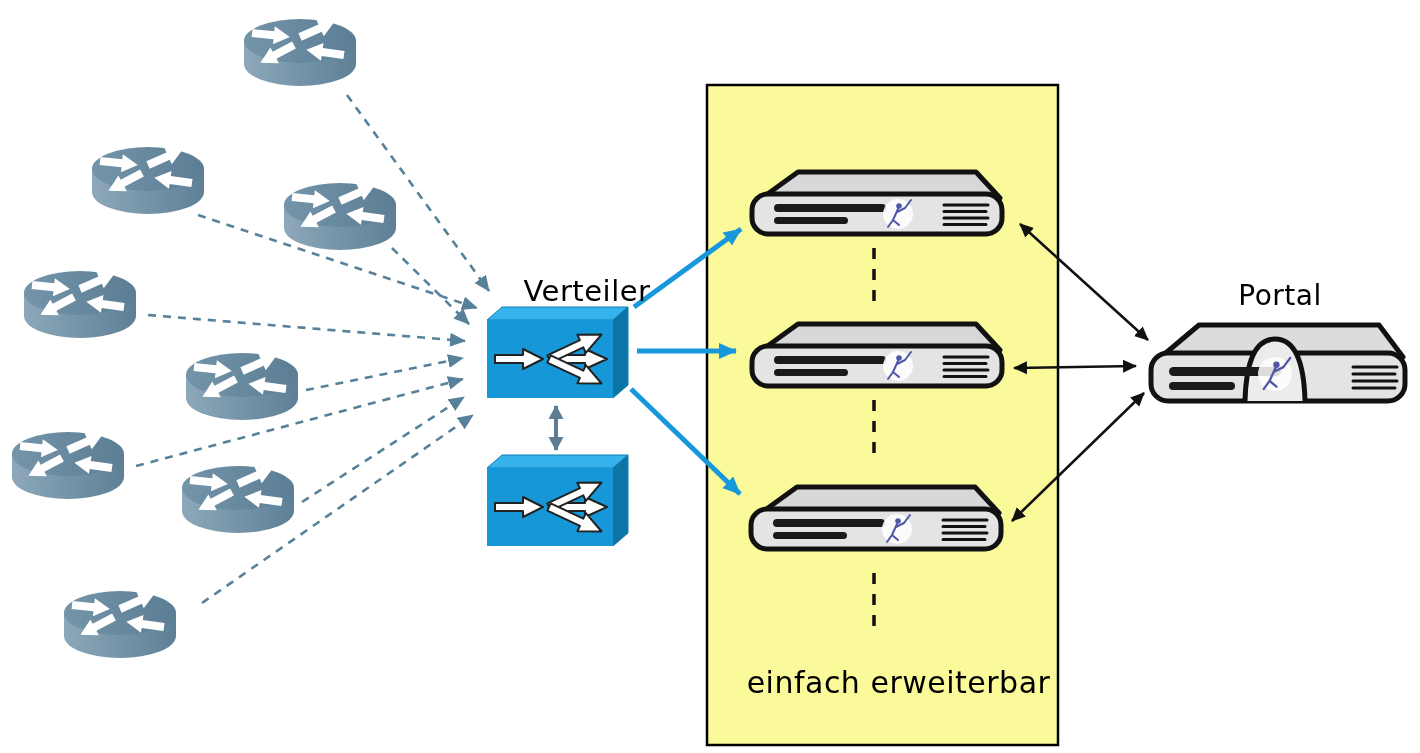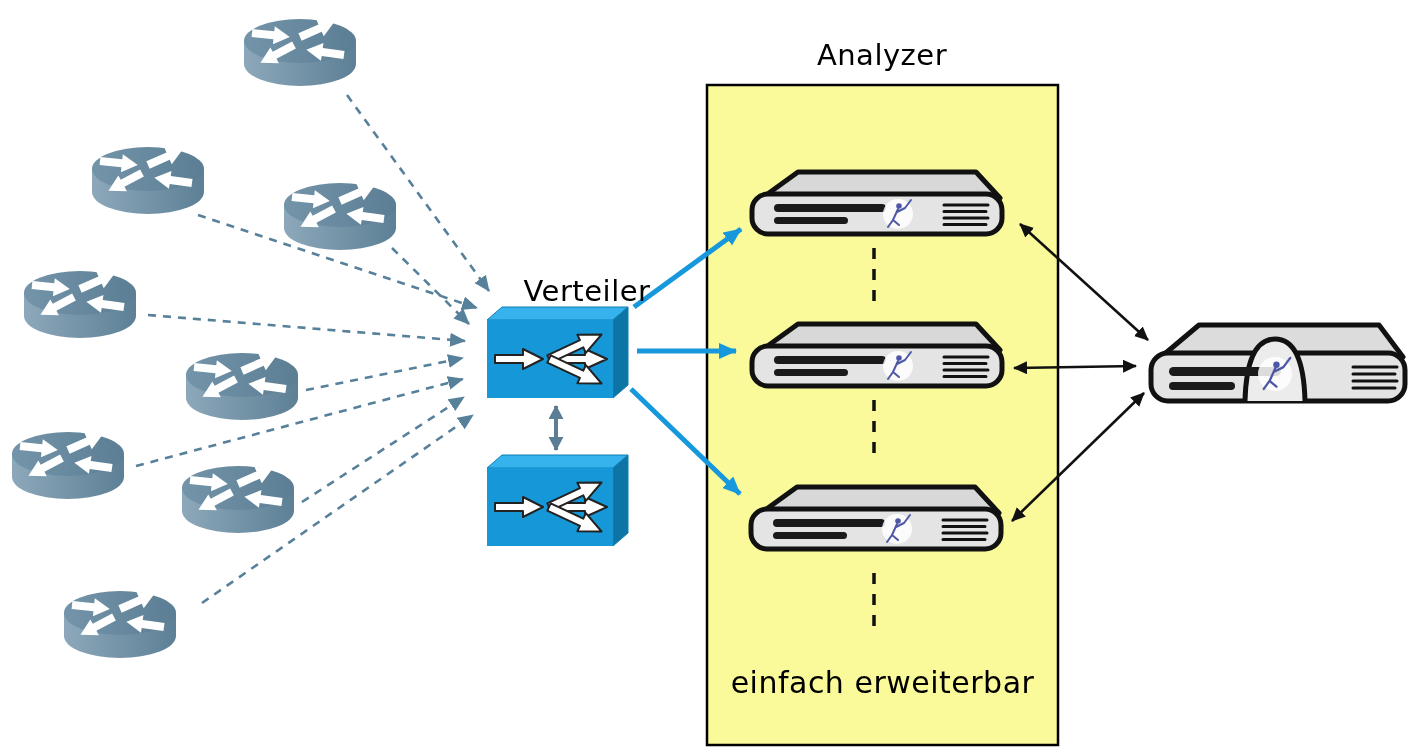--- a/index.html
+++ b/index.html
@@ -13,21 +13,21 @@
   .diagram-svg{position:absolute;left:0;top:0;z-index:1;}
   .lbl{
     position:absolute;z-index:2;
     color:#000;text-align:center;
     font-size:29px;line-height:1.1;letter-spacing:0.5px;
     white-space:nowrap;
   }
   .lbl-analyzer{left:782px;top:40px;width:200px;}
   .lbl-verteiler{left:497px;top:276px;width:180px;}
   .lbl-portal{left:1190px;top:281px;width:180px;font-size:28px;}
-  .lbl-note{left:710px;top:666px;width:345px;font-size:30px;}
+  .lbl-note{left:710px;top:666px;width:345px;font-size:30px;padding-left:16px;}
 </style>
 </head>
 <body>
 
 <div class="canvas">
 
   <svg class="diagram-svg" width="1420" height="753" viewBox="0 0 1420 753">
     <defs>
       <linearGradient id="gradRouterBody" x1="0" y1="0" x2="1" y2="0">
         <stop offset="0" stop-color="#8da8ba"></stop>
@@ -152,17 +152,17 @@
 
     <g stroke="#111111" stroke-width="2.6" fill="none">
       <line x1="1020" y1="224" x2="1148" y2="340" marker-start="url(#ahBlack)" marker-end="url(#ahBlack)"></line>
       <line x1="1014" y1="368" x2="1136" y2="366" marker-start="url(#ahBlack)" marker-end="url(#ahBlack)"></line>
       <line x1="1012" y1="521" x2="1144" y2="393" marker-start="url(#ahBlack)" marker-end="url(#ahBlack)"></line>
     </g>
 
     <use href="#portalSrv" transform="translate(1147,317)"></use>
   </svg>
 
-  <div class="lbl lbl-analyzer">Analyzer</div>
   <div class="lbl lbl-verteiler">Verteiler</div>
+  <div class="lbl lbl-portal">Portal</div>
   <div class="lbl lbl-note">einfach erweiterbar</div>
 
 </div>
 
 </body></html>

